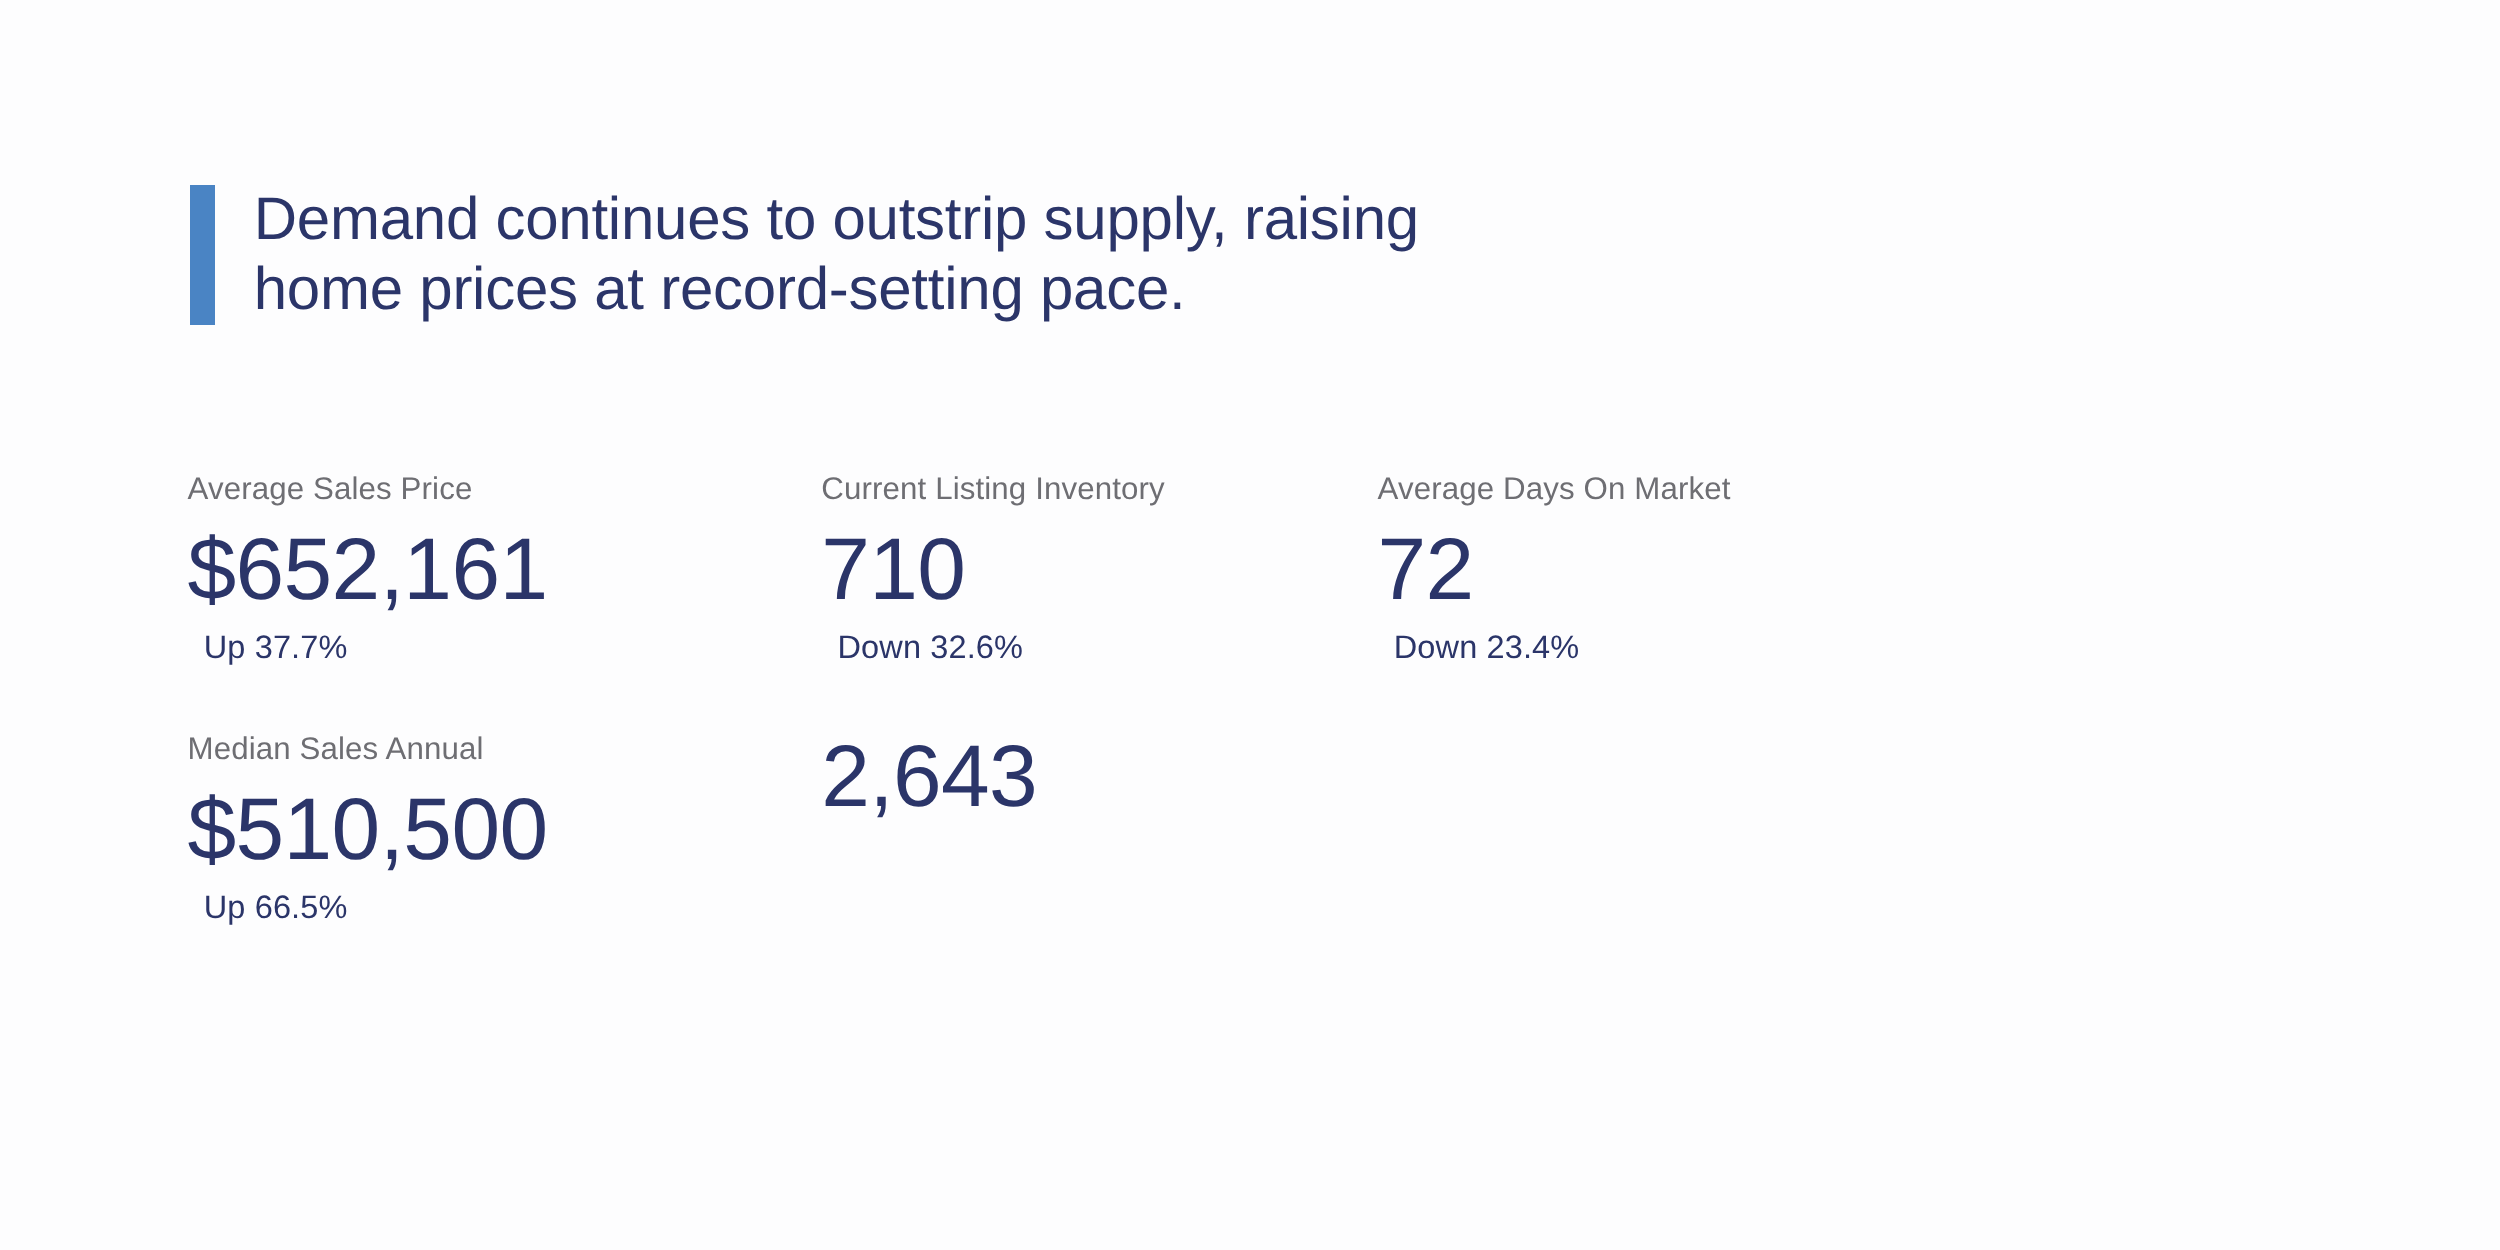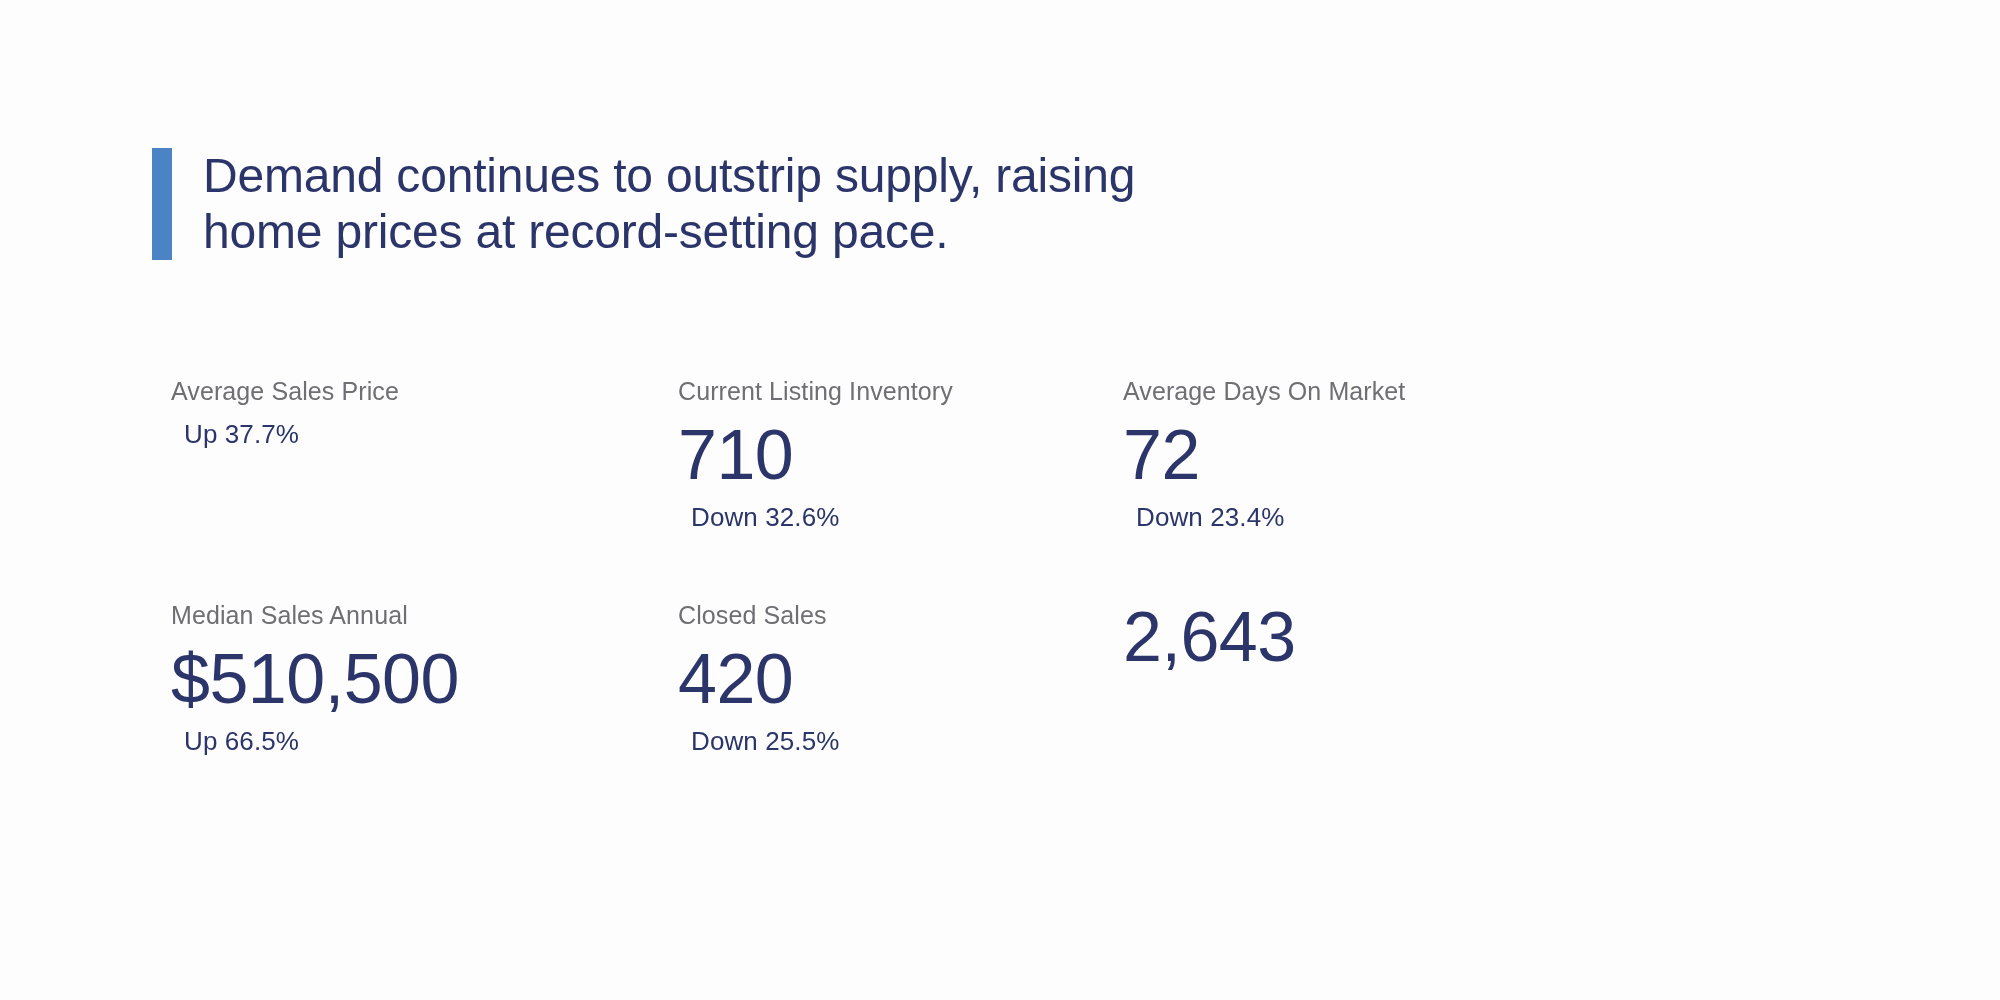--- a/index.html
+++ b/index.html
@@ -44,27 +44,27 @@
     font-weight: 400;
     color: #2b3569;
     letter-spacing: -0.2px;
     max-width: 1180px;
     white-space: pre-line;
   }
 
   
   .stats-grid {
     position: absolute;
-    left: 171px;
+    left: 150px;
     top: 378px;
     width: 1500px;
     display: grid;
     grid-template-columns: 507px 445px 500px;
     grid-auto-rows: auto;
-    row-gap: 58px;
+    row-gap: 42px;
   }
 
   .stat-card {
     display: block;
   }
 
   .stat-label {
     display: block;
     font-size: 25px;
     line-height: 1.1;
@@ -102,20 +102,21 @@
   <div class="headline-block">
     <div class="accent-bar"></div>
     <h1 class="headline">Demand continues to outstrip supply, raising
 home prices at record-setting pace.</h1>
   </div>
 
   <div class="stats-grid">
 
     <div class="stat-card">
       <span class="stat-label">Average Sales Price</span>
+      <span class="stat-value">$652,161</span>
       <span class="stat-change">Up 37.7%</span>
     </div>
 
     <div class="stat-card">
       <span class="stat-label">Current Listing Inventory</span>
       <span class="stat-value">710</span>
       <span class="stat-change">Down 32.6%</span>
     </div>
 
     <div class="stat-card">
@@ -123,25 +124,20 @@
       <span class="stat-value">72</span>
       <span class="stat-change">Down 23.4%</span>
     </div>
 
     <div class="stat-card">
       <span class="stat-label">Median Sales Annual</span>
       <span class="stat-value">$510,500</span>
       <span class="stat-change">Up 66.5%</span>
     </div>
 
-    <div class="stat-card">
-      <span class="stat-label">Closed Sales</span>
-      <span class="stat-value">420</span>
-      <span class="stat-change">Down 25.5%</span>
-    </div>
 
     <div class="stat-card">
       <span class="stat-value">2,643</span>
     </div>
 
   </div>
 
 </div>
 
 </body></html>

